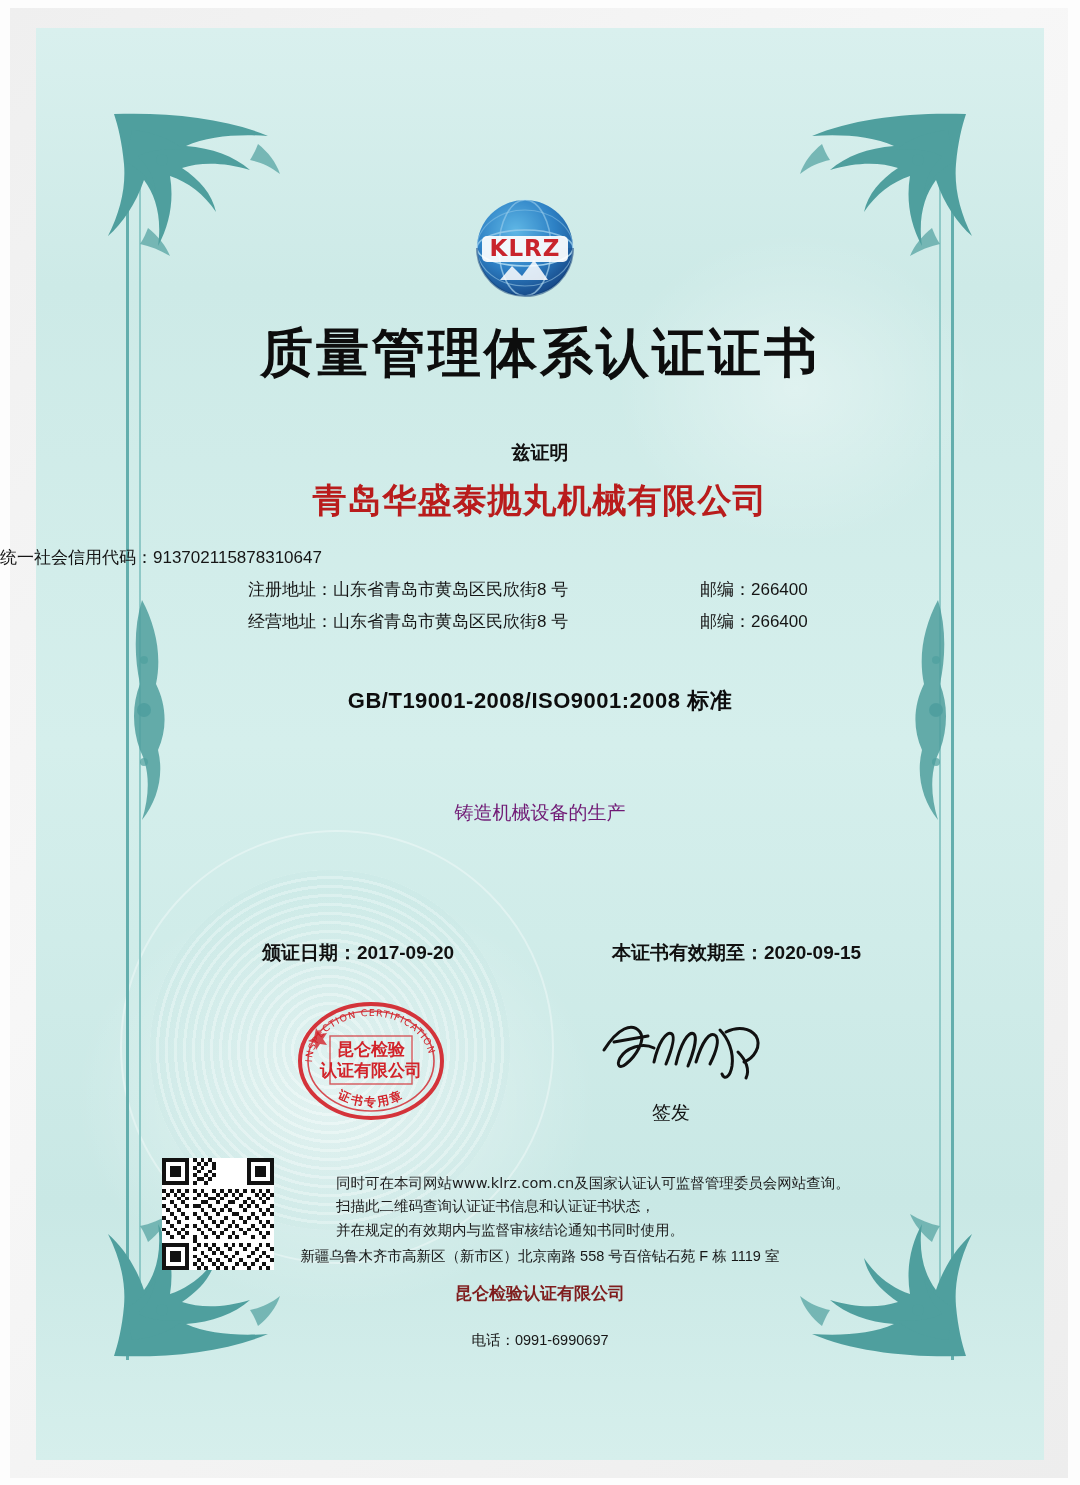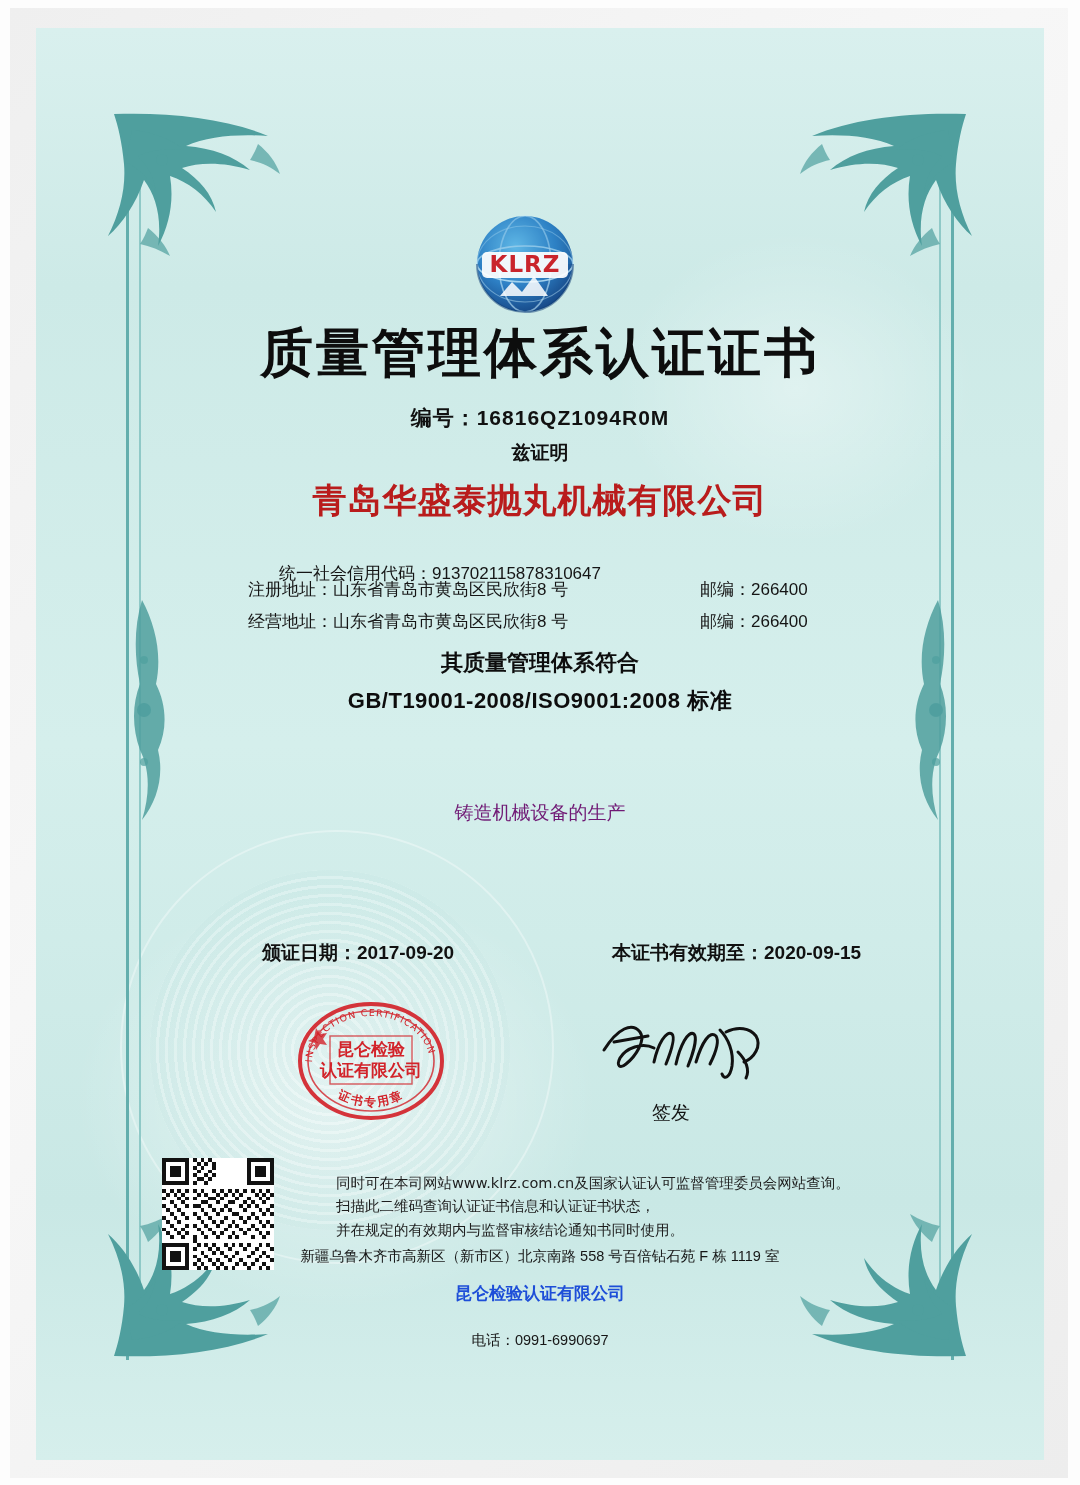--- a/index.html
+++ b/index.html
@@ -89,21 +89,21 @@
     position: absolute;
     width: 60px; height: 220px;
     color:#4f9f9e;
   }
   .side-l { left: 112px; top: 600px; }
   .side-r { left: 908px; top: 600px; transform: scaleX(-1); }
 
   
   .logo-wrap {
     position: absolute;
-    left: 466px; top: 212px;
+    left: 466px; top: 196px;
     width: 118px; height: 110px;
   }
 
   
   .doc-title {
     position: absolute;
     left: 0; top: 318px;
     width: 1080px;
     text-align: center;
     font-size: 53px;
@@ -142,24 +142,23 @@
     font-size: 34px;
     font-weight: bold;
     letter-spacing: 1px;
     color: #b91c1c;
   }
 
   .credit-code {
     position: absolute;
     left: 0; top: 546px;
     width: 880px;
-    text-align: center;
+    text-align: left;
     font-size: 17px;
     color: #151515;
-    margin-top: 16px;
   }
 
   .addr-row {
     position: absolute;
     width: 1080px;
     font-size: 17px;
     color: #151515;
   }
   .addr-row .lbl { position: absolute; left: 248px; white-space: nowrap; }
   .addr-row .zip { position: absolute; left: 700px; white-space: nowrap; }
@@ -260,21 +259,21 @@
   }
 
   
   .footer-name {
     position: absolute;
     left: 0; top: 1282px;
     width: 1080px;
     text-align: center;
     font-size: 17px;
     font-weight: bold;
-    color: #1d4ed8;
+    color: #7f1d1d;
   }
   .footer-line {
     position: absolute;
     left: 0;
     width: 1080px;
     text-align: center;
     font-size: 14.5px;
     color: #161616;
   }
   .footer-addr { top: 1247px; }
@@ -368,38 +367,34 @@
       <path d="M11 52 A48 48 0 0 1 107 52 Z" fill="#2f86c9" opacity=".25"></path>
       <rect x="16" y="40" width="86" height="26" rx="5" fill="#ffffff" opacity=".92"></rect>
       <text x="59" y="60" text-anchor="middle" font-family="DejaVu Sans, sans-serif" font-size="23" font-weight="bold" fill="#c9242c" letter-spacing="1">KLRZ</text>
       <path d="M34 84 L46 70 L56 80 L68 64 L82 84 Z" fill="#ffffff" opacity=".85"></path>
       <path d="M11 52 A48 48 0 0 0 107 52" fill="none" stroke="#0e3b73" stroke-width="2" opacity=".5"></path>
     </svg>
   </div>
 
   <div class="doc-title">质量管理体系认证证书</div>
 
-  <div class="cert-no">
-    <span>编号：</span><span>16816QZ1094R0M</span>
-  </div>
 
   <div class="hereby">兹证明</div>
   <div class="company">青岛华盛泰抛丸机械有限公司</div>
   <div class="credit-code">统一社会信用代码：913702115878310647</div>
 
   <div class="addr-row addr-reg">
     <span class="lbl">注册地址：山东省青岛市黄岛区民欣街8 号</span>
     <span class="zip">邮编：266400</span>
   </div>
   <div class="addr-row addr-biz">
     <span class="lbl">经营地址：山东省青岛市黄岛区民欣街8 号</span>
     <span class="zip">邮编：266400</span>
   </div>
 
-  <div class="conform">其质量管理体系符合</div>
   <div class="standard">GB/T19001-2008/ISO9001:2008 标准</div>
   <div class="scope-value">铸造机械设备的生产</div>
 
   <div class="issue-date">颁证日期：2017-09-20</div>
   <div class="expiry-date">本证书有效期至：2020-09-15</div>
 
   <div class="seal">
     <svg viewBox="0 0 150 122" width="150" height="122">
       <defs>
         <path id="sealArcTop" d="M 16 63 A 59 47 0 0 1 134 63"></path>

